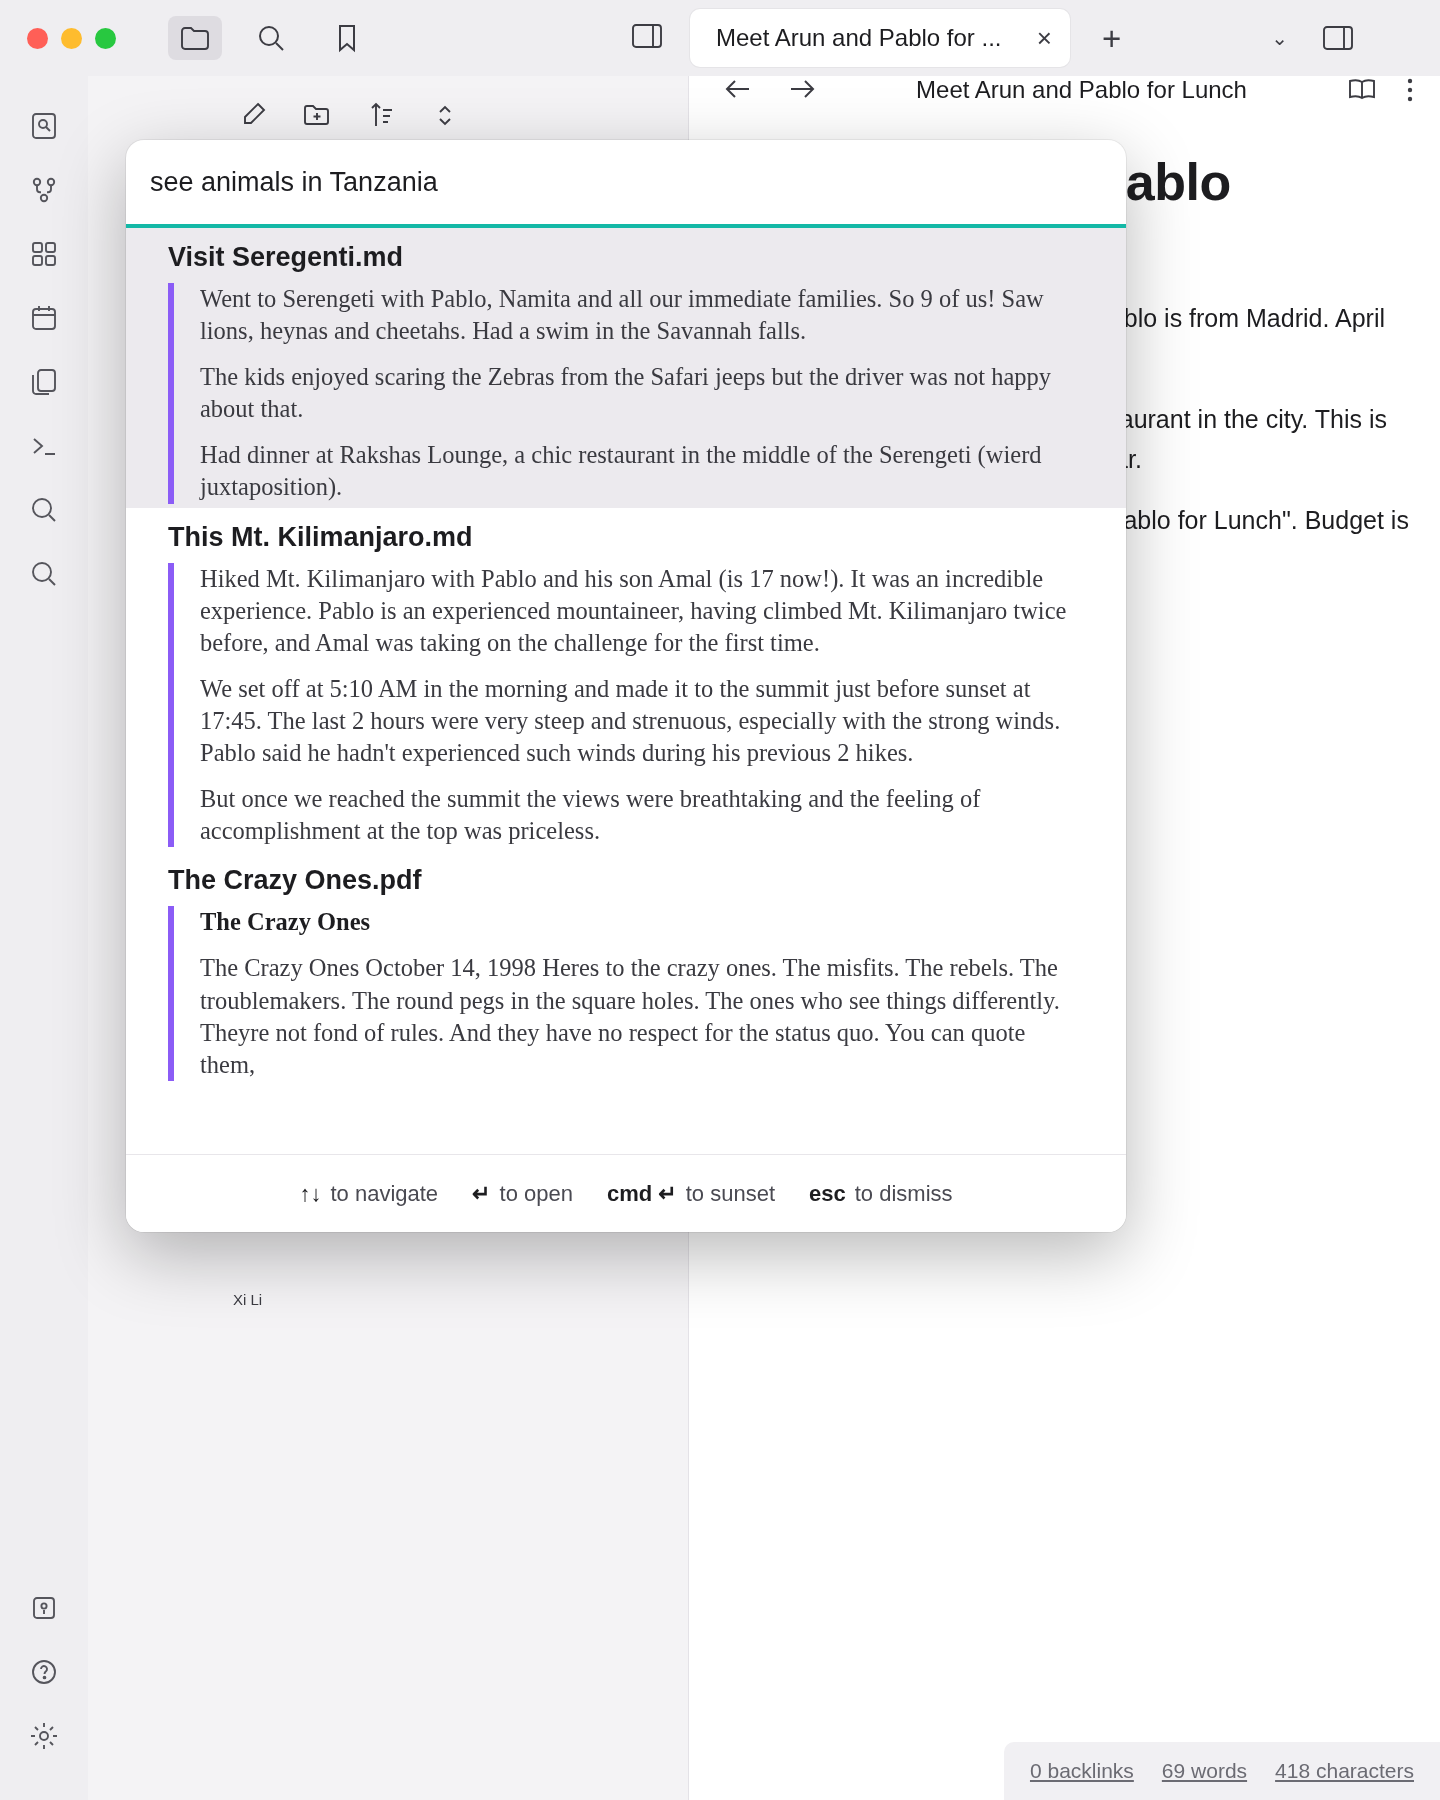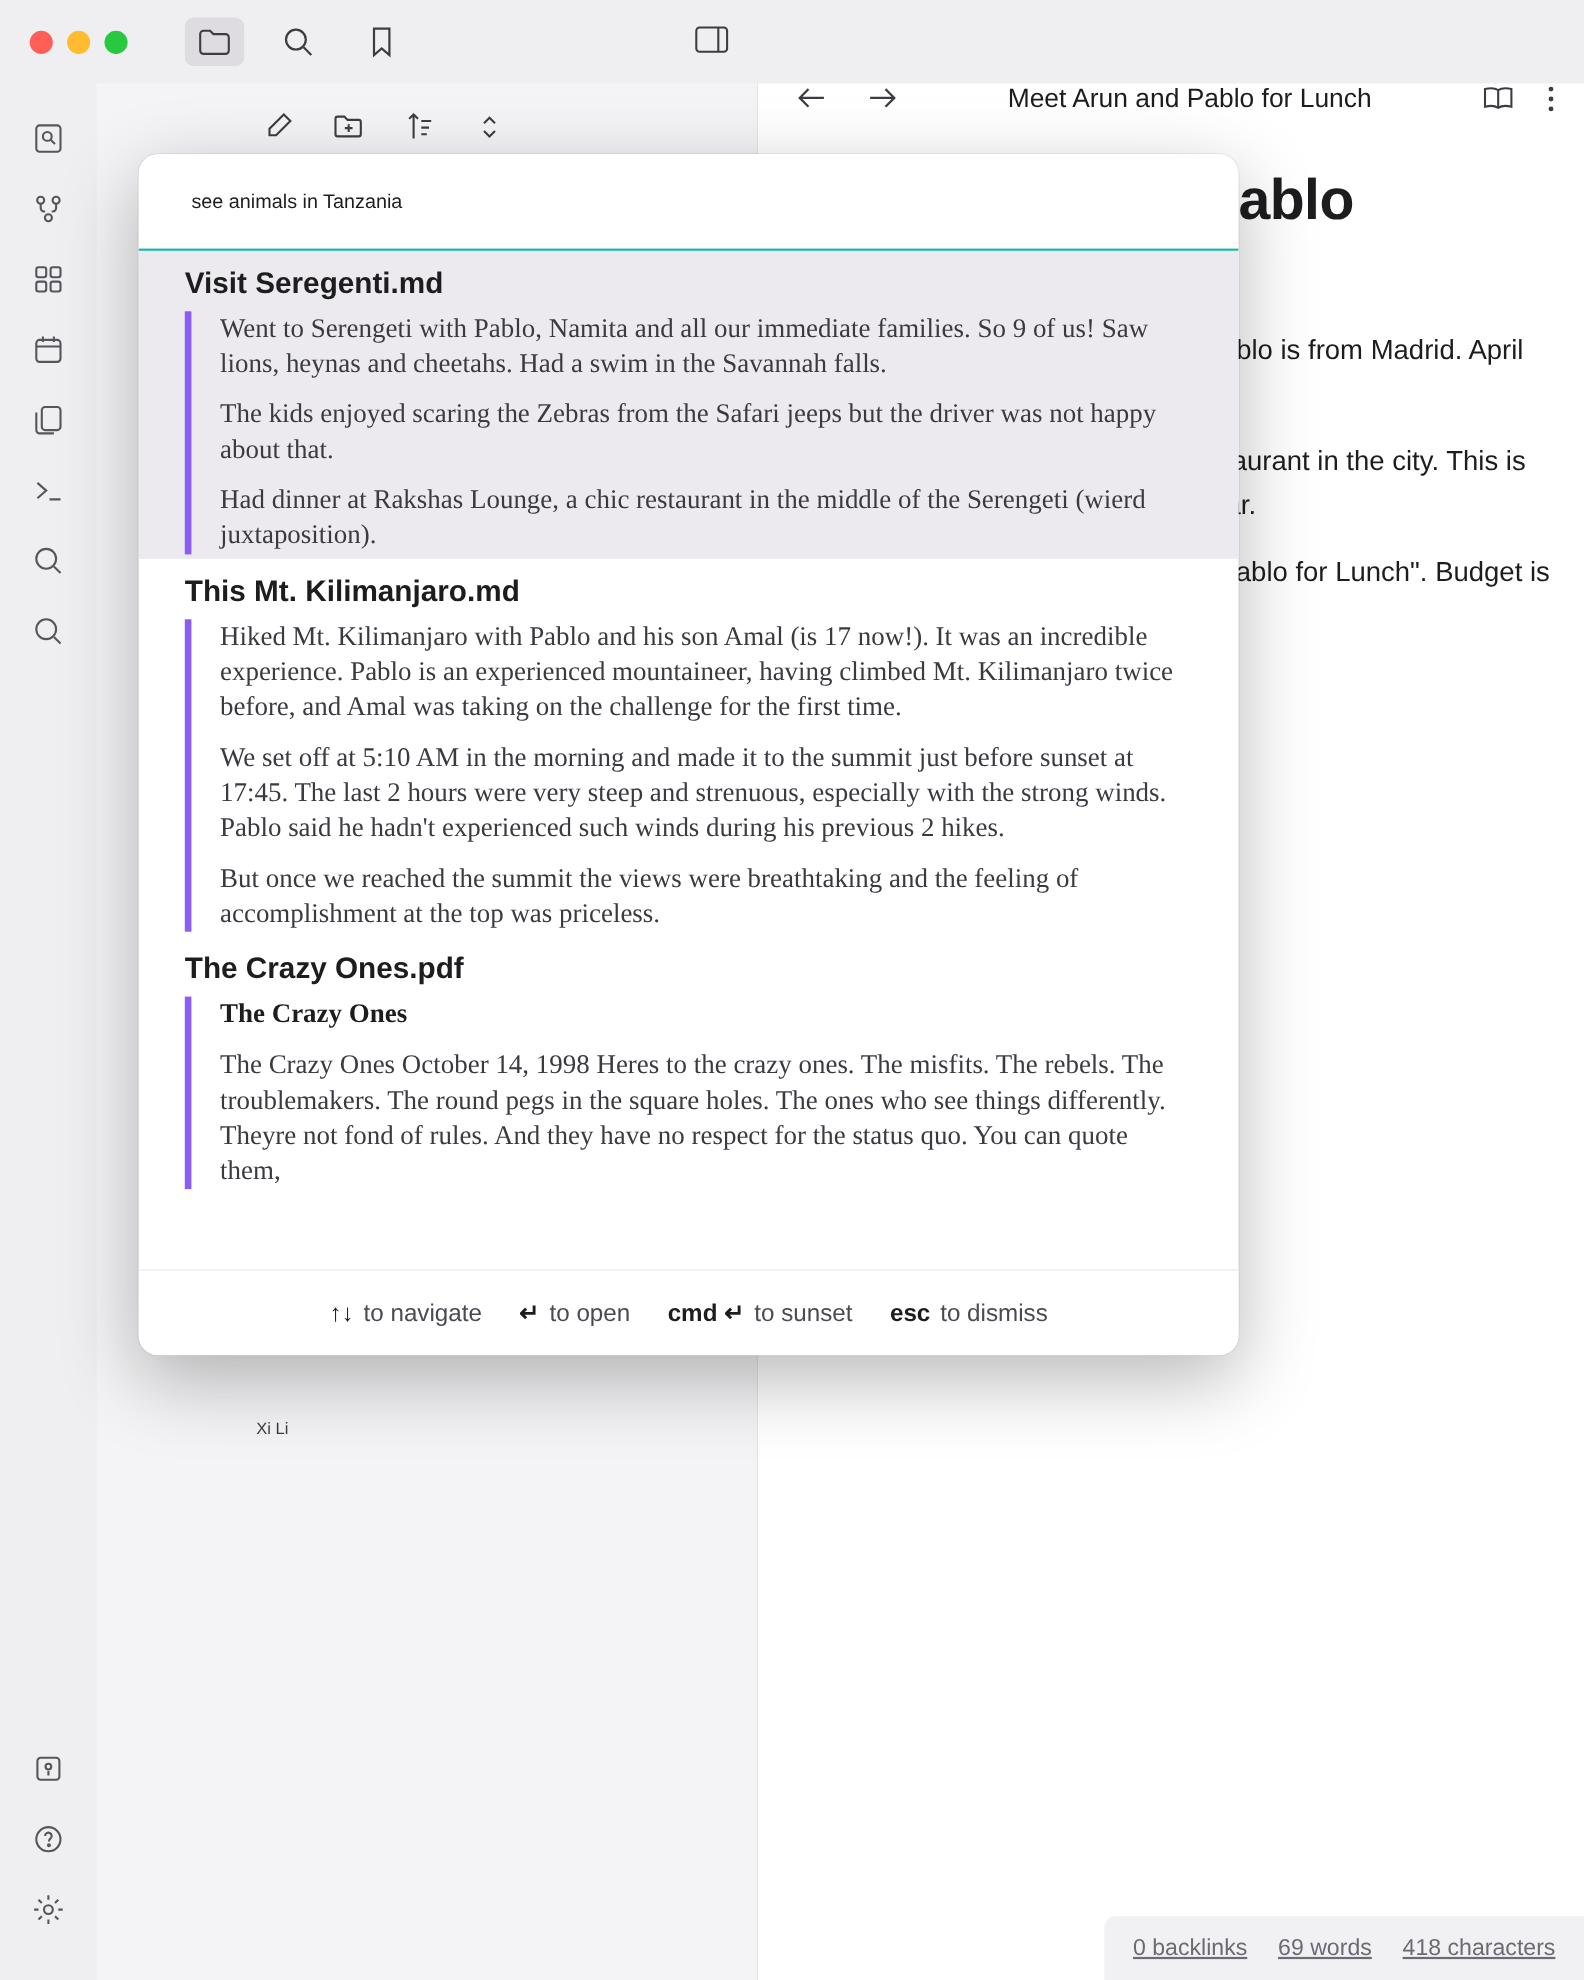--- a/index.html
+++ b/index.html
@@ -166,23 +166,23 @@
     position: absolute; top: 140px; left: 126px;
     width: 1000px; height: 1092px;
     background: #ffffff;
     border-radius: 18px;
     box-shadow: 0 22px 70px rgba(0,0,0,0.28), 0 0 0 1px rgba(0,0,0,0.06);
     display: flex; flex-direction: column;
     overflow: hidden;
   }
   .ov-query {
     height: 88px; display: flex; align-items: center;
-    padding: 0 48px;
-    font-size: 18px; color: #1d1d20;
-    border-bottom: 2px solid #14b8a6;
+    padding: 0 24px;
+    font-size: 27px; color: #1d1d20;
+    border-bottom: 4px solid #14b8a6;
   }
   .ov-results {
     flex: 1; overflow: hidden; position: relative;
   }
   .ov-result {
     padding: 14px 40px 4px 42px;
   }
   .ov-result.selected {
     background: #eceaee;
   }
@@ -243,20 +243,34 @@
       </div>
     </div>
     <div class="tb-btn tb-right-pane">
       <svg width="32" height="26" viewBox="0 0 32 26" fill="none" stroke="#3c3c43" stroke-width="1.9">
         <rect x="2" y="2" width="28" height="22" rx="3"></rect>
           <path d="M22 2v22"></path>
       </svg>
     </div>
   </div>
 
+  <div class="tabstrip">
+    <div class="tab">
+      <span class="tab-label">Meet Arun and Pablo for ...</span>
+      <span class="tab-close">×</span>
+    </div>
+    <span class="tab-plus">+</span>
+    <span class="tab-chev">⌄</span>
+    <span class="tab-pane">
+      <svg width="32" height="26" viewBox="0 0 32 26" fill="none" stroke="#3c3c43" stroke-width="1.9">
+        <rect x="2" y="2" width="28" height="22" rx="3"></rect>
+          <path d="M22 2v22"></path>
+      </svg>
+    </span>
+  </div>
 
   <div class="rail">
     <div class="rail-item">
       <svg width="30" height="30" viewBox="0 0 30 30" fill="none" stroke="#55555c" stroke-width="1.9">
         <rect x="4" y="3" width="22" height="24" rx="3"></rect>
           <circle cx="14" cy="13" r="4"></circle>
           <path d="M17 16l4 4"></path>
       </svg>
     </div>
     <div class="rail-item">

